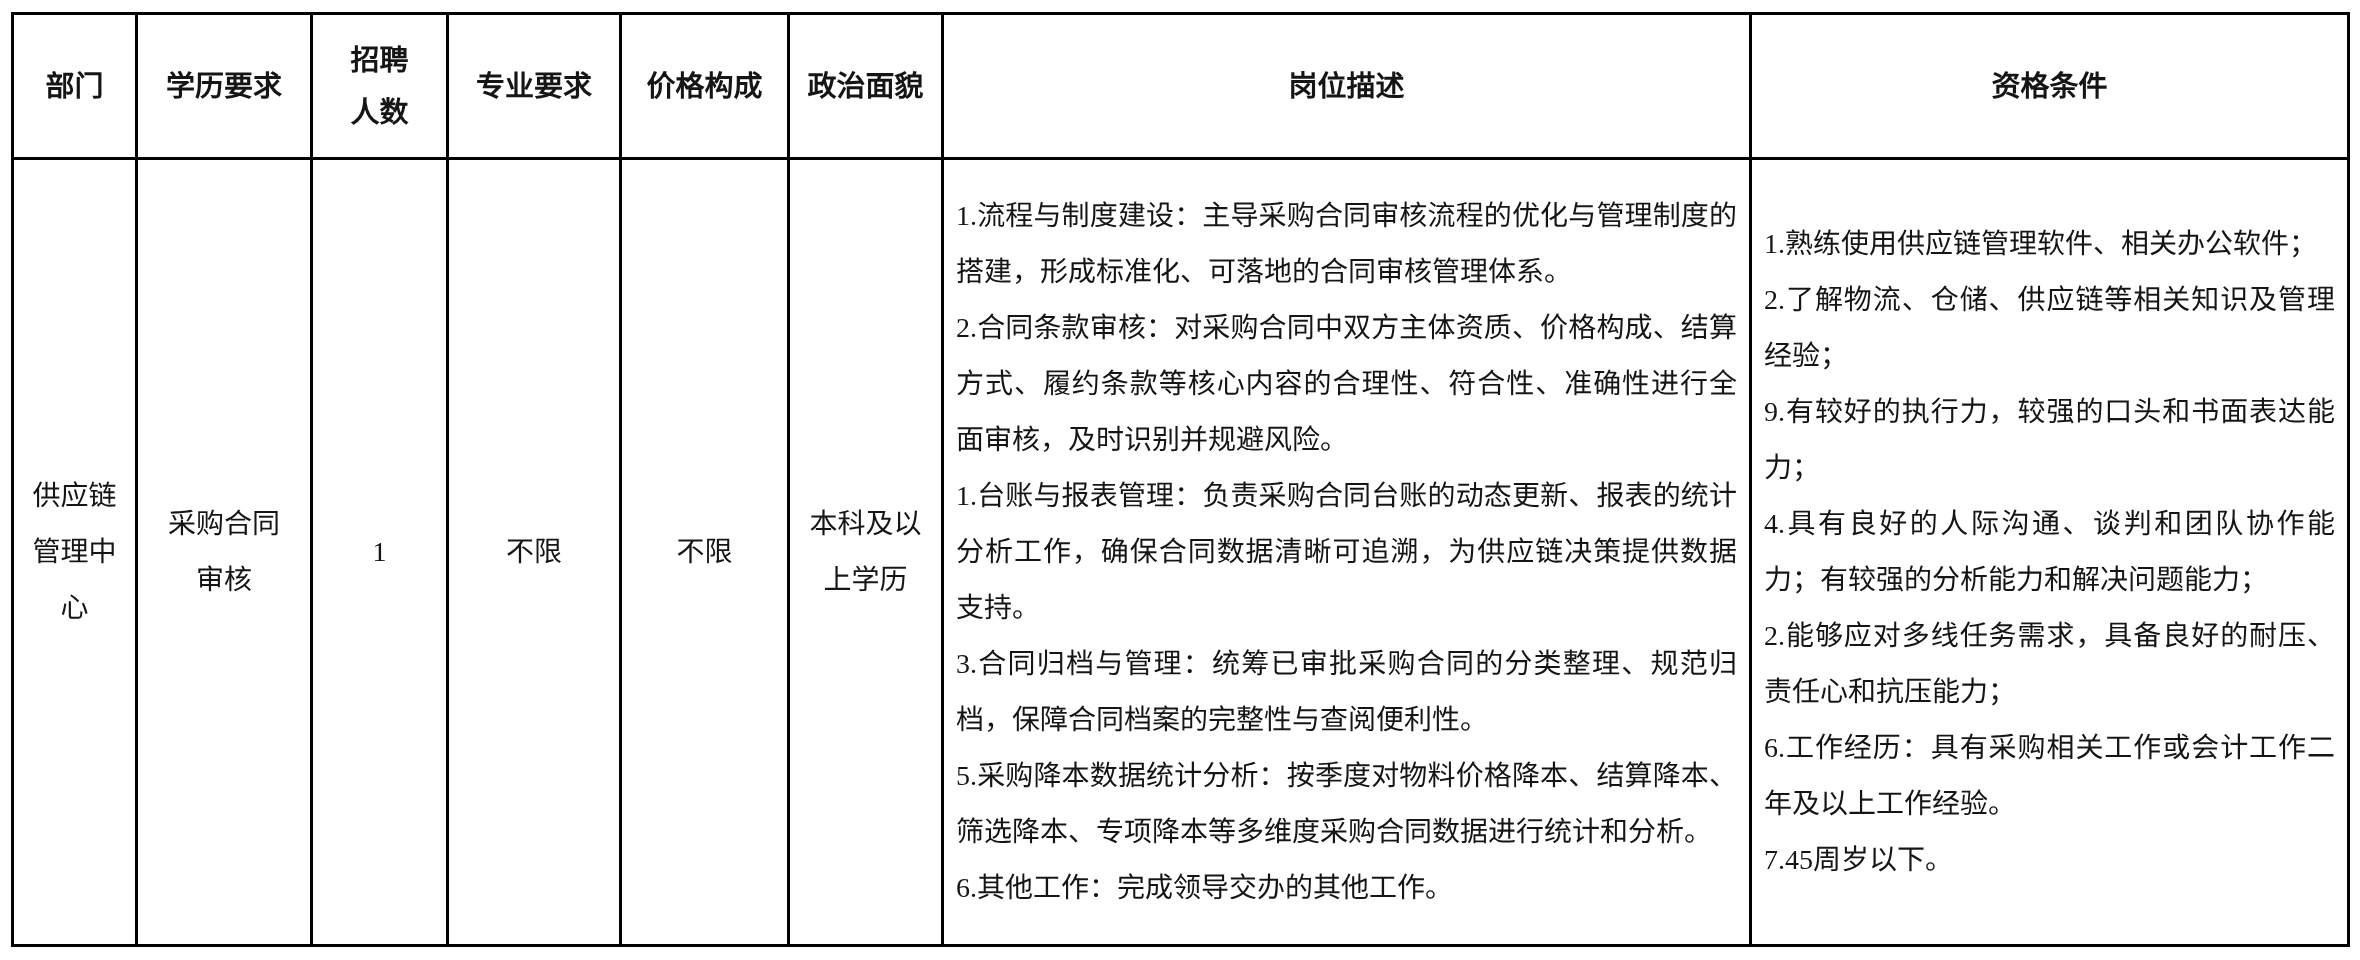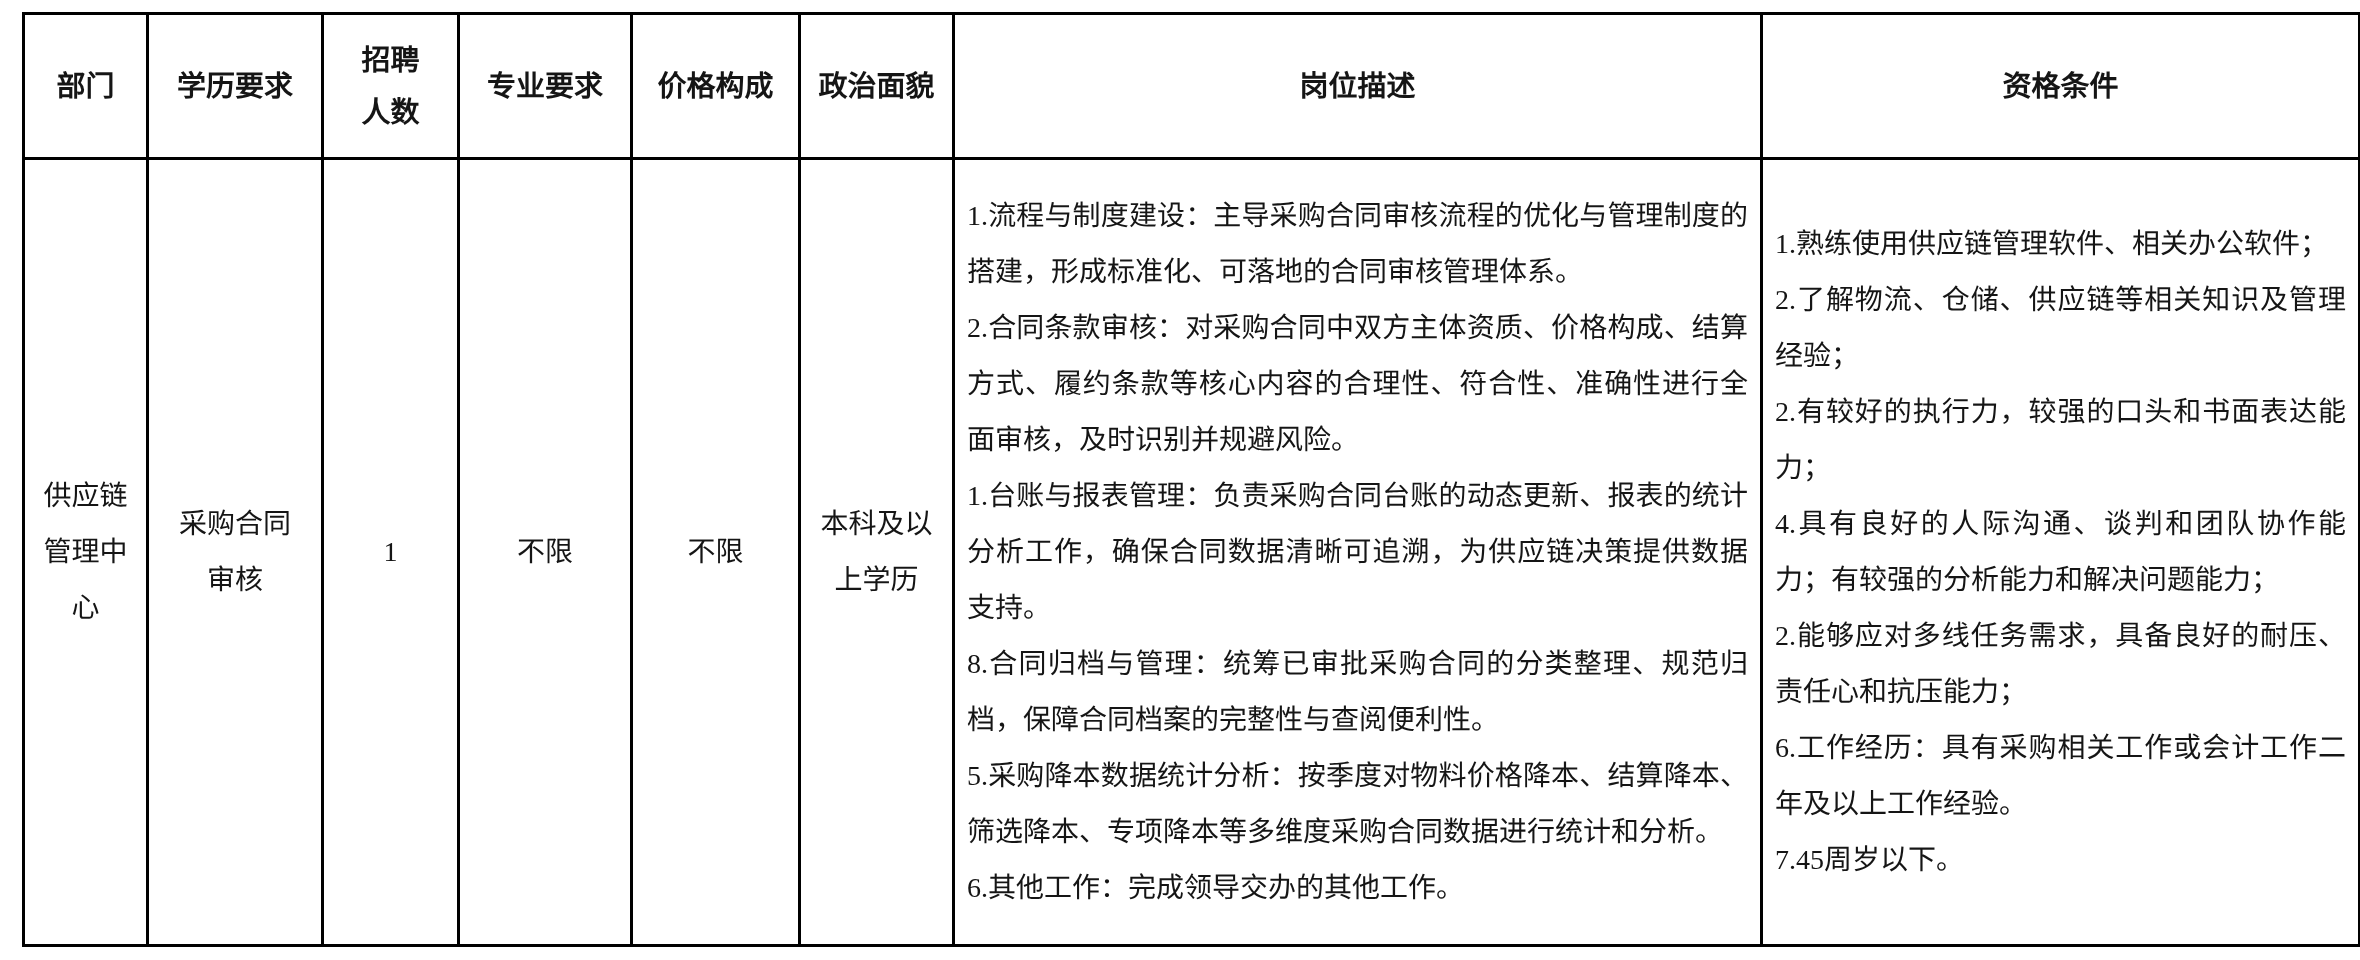--- a/index.html
+++ b/index.html
@@ -12,21 +12,21 @@
     height: 960px;
     font-family: "Liberation Serif", "DejaVu Serif", serif;
     color: #151515;
     overflow: hidden;
   }
   .page {
     width: 2360px;
     height: 960px;
     background: #ffffff;
     box-sizing: border-box;
-    padding: 12px 22px;
+    padding: 12px 11px;
   }
   table.job-table {
     border-collapse: collapse;
     table-layout: fixed;
     width: 2336px;
     background: #ffffff;
   }
   table.job-table th,
   table.job-table td {
     border: 3px solid #000000;
@@ -102,28 +102,28 @@
 审核</td>
         <td class="cell-center">1</td>
         <td class="cell-center">不限</td>
         <td class="cell-center">不限</td>
         <td class="cell-center">本科及以
 上学历</td>
         <td class="cell-paragraphs">
             <p>1.流程与制度建设：主导采购合同审核流程的优化与管理制度的搭建，形成标准化、可落地的合同审核管理体系。</p>
             <p>2.合同条款审核：对采购合同中双方主体资质、价格构成、结算方式、履约条款等核心内容的合理性、符合性、准确性进行全面审核，及时识别并规避风险。</p>
             <p>1.台账与报表管理：负责采购合同台账的动态更新、报表的统计分析工作，确保合同数据清晰可追溯，为供应链决策提供数据支持。</p>
-            <p>8.合同归档与管理：统筹已审批采购合同的分类整理、规范归档，保障合同档案的完整性与查阅便利性。</p>
+            <p>3.合同归档与管理：统筹已审批采购合同的分类整理、规范归档，保障合同档案的完整性与查阅便利性。</p>
             <p>5.采购降本数据统计分析：按季度对物料价格降本、结算降本、筛选降本、专项降本等多维度采购合同数据进行统计和分析。</p>
             <p>6.其他工作：完成领导交办的其他工作。</p>
           </td>
         <td class="cell-paragraphs">
             <p>1.熟练使用供应链管理软件、相关办公软件；</p>
             <p>2.了解物流、仓储、供应链等相关知识及管理经验；</p>
-            <p>2.有较好的执行力，较强的口头和书面表达能力；</p>
+            <p>9.有较好的执行力，较强的口头和书面表达能力；</p>
             <p>4.具有良好的人际沟通、谈判和团队协作能力；有较强的分析能力和解决问题能力；</p>
             <p>2.能够应对多线任务需求，具备良好的耐压、责任心和抗压能力；</p>
             <p>6.工作经历：具有采购相关工作或会计工作二年及以上工作经验。</p>
             <p>7.45周岁以下。</p>
           </td>
       </tr>
     </tbody>
   </table>
 </div>
 

